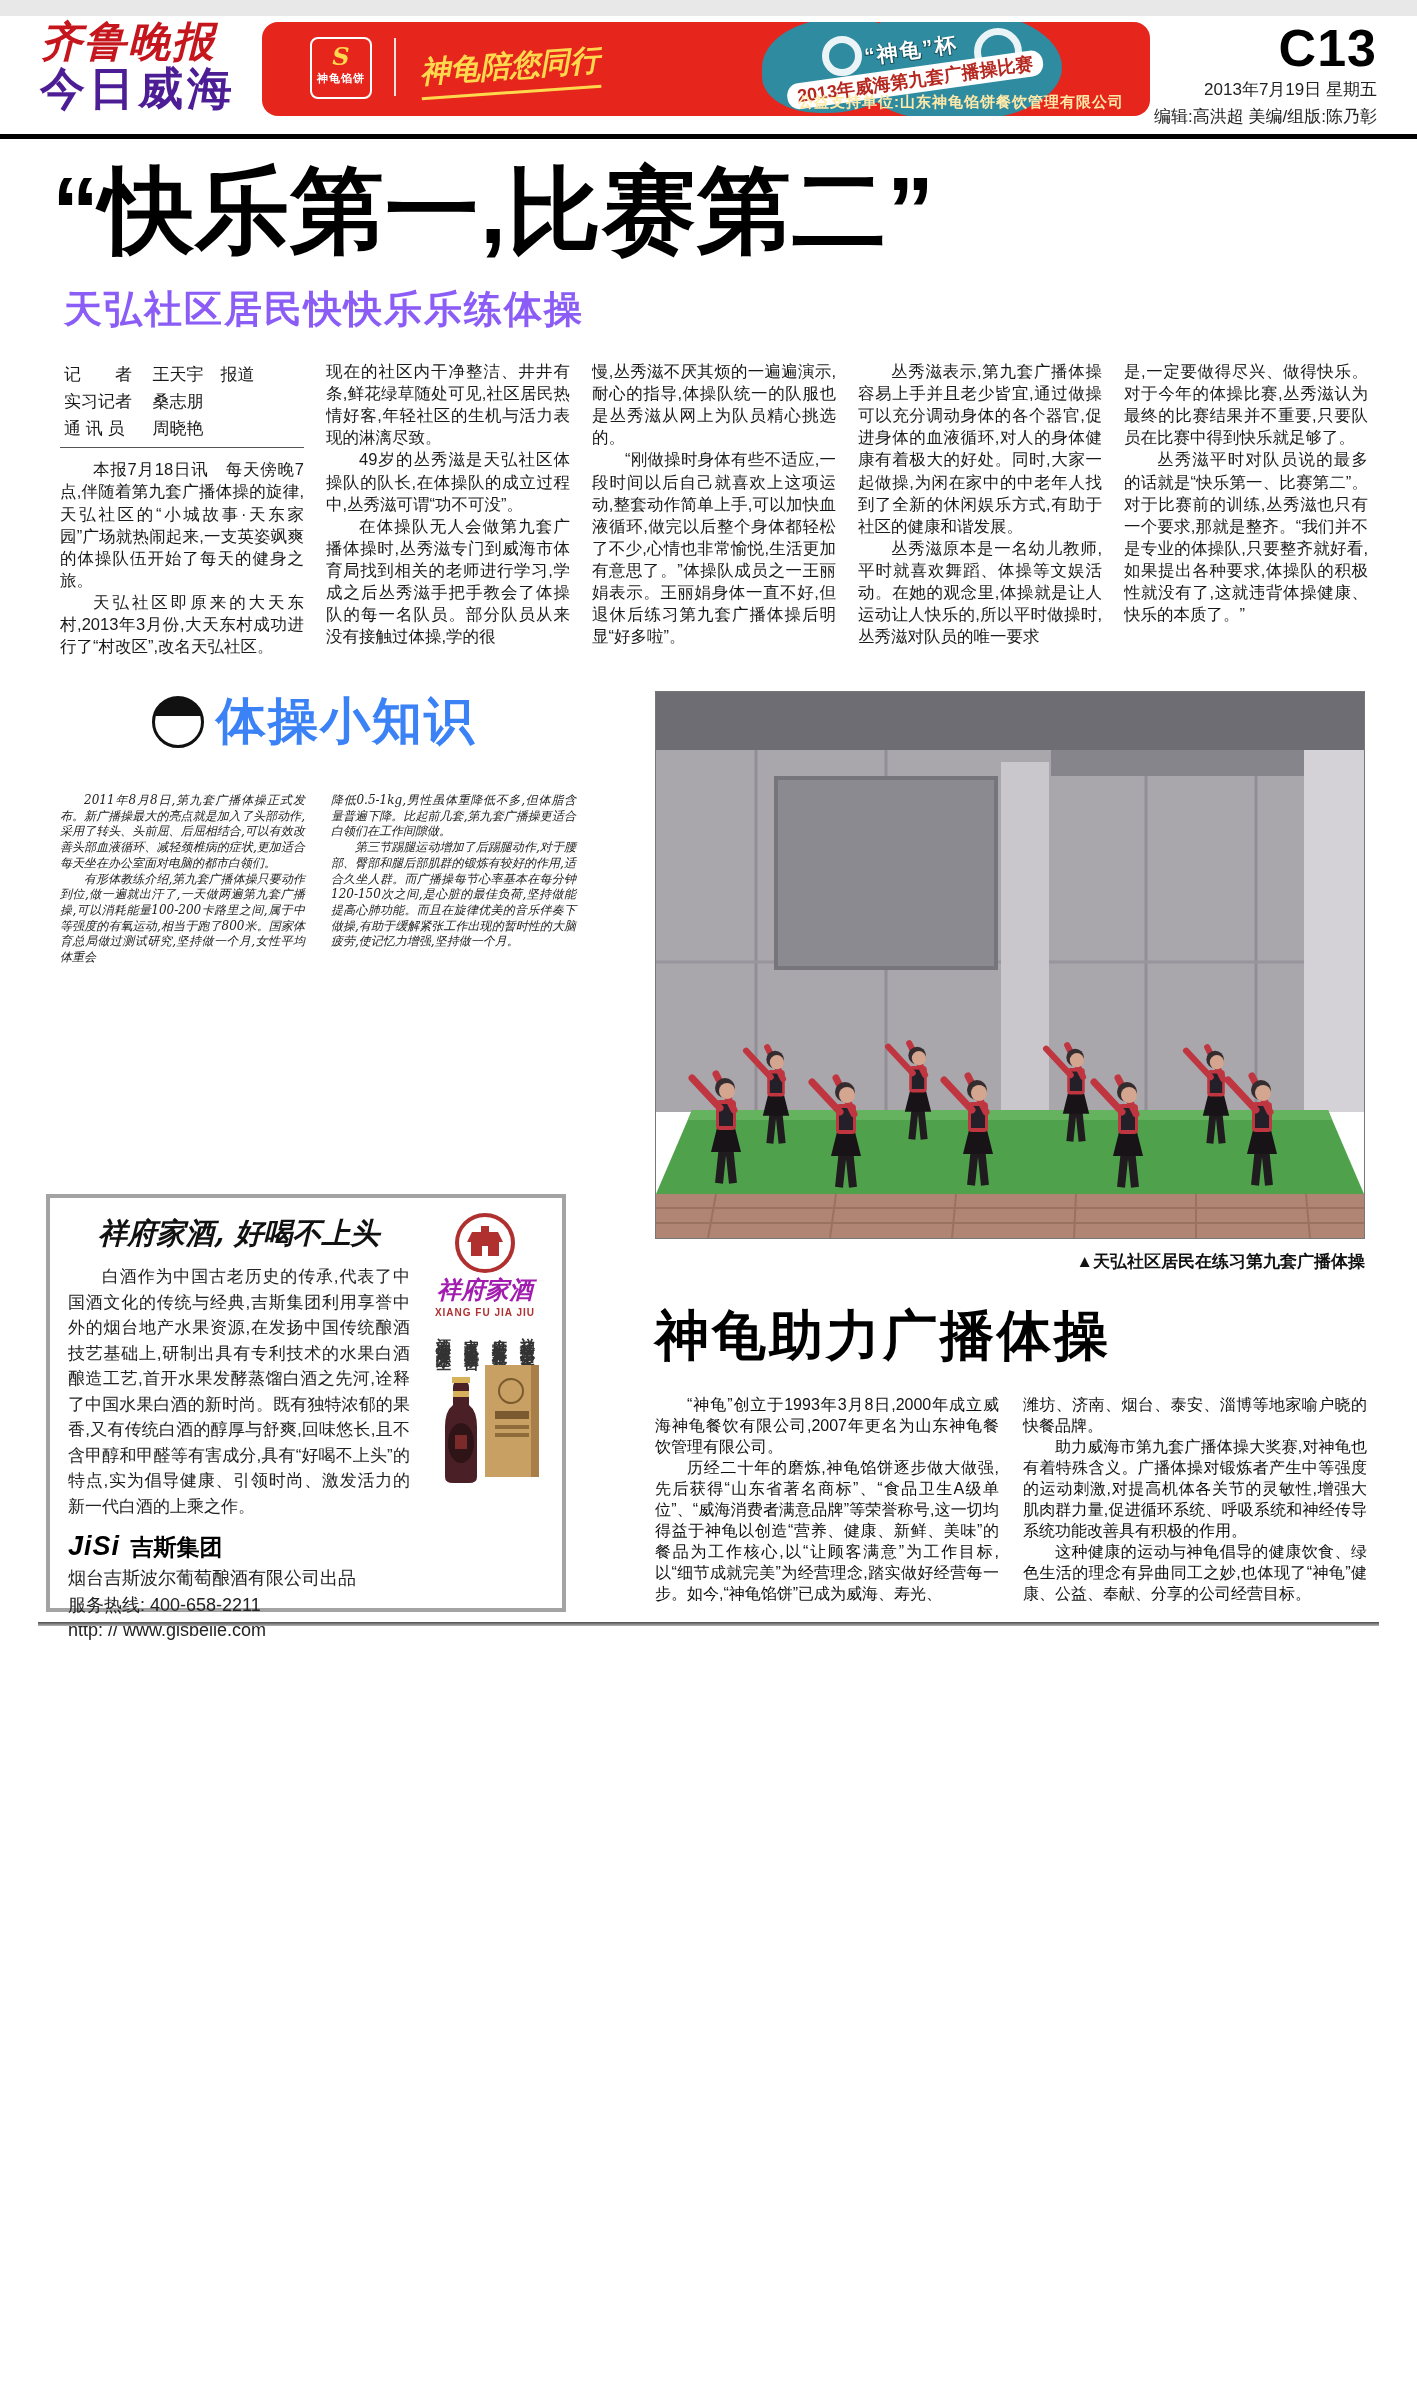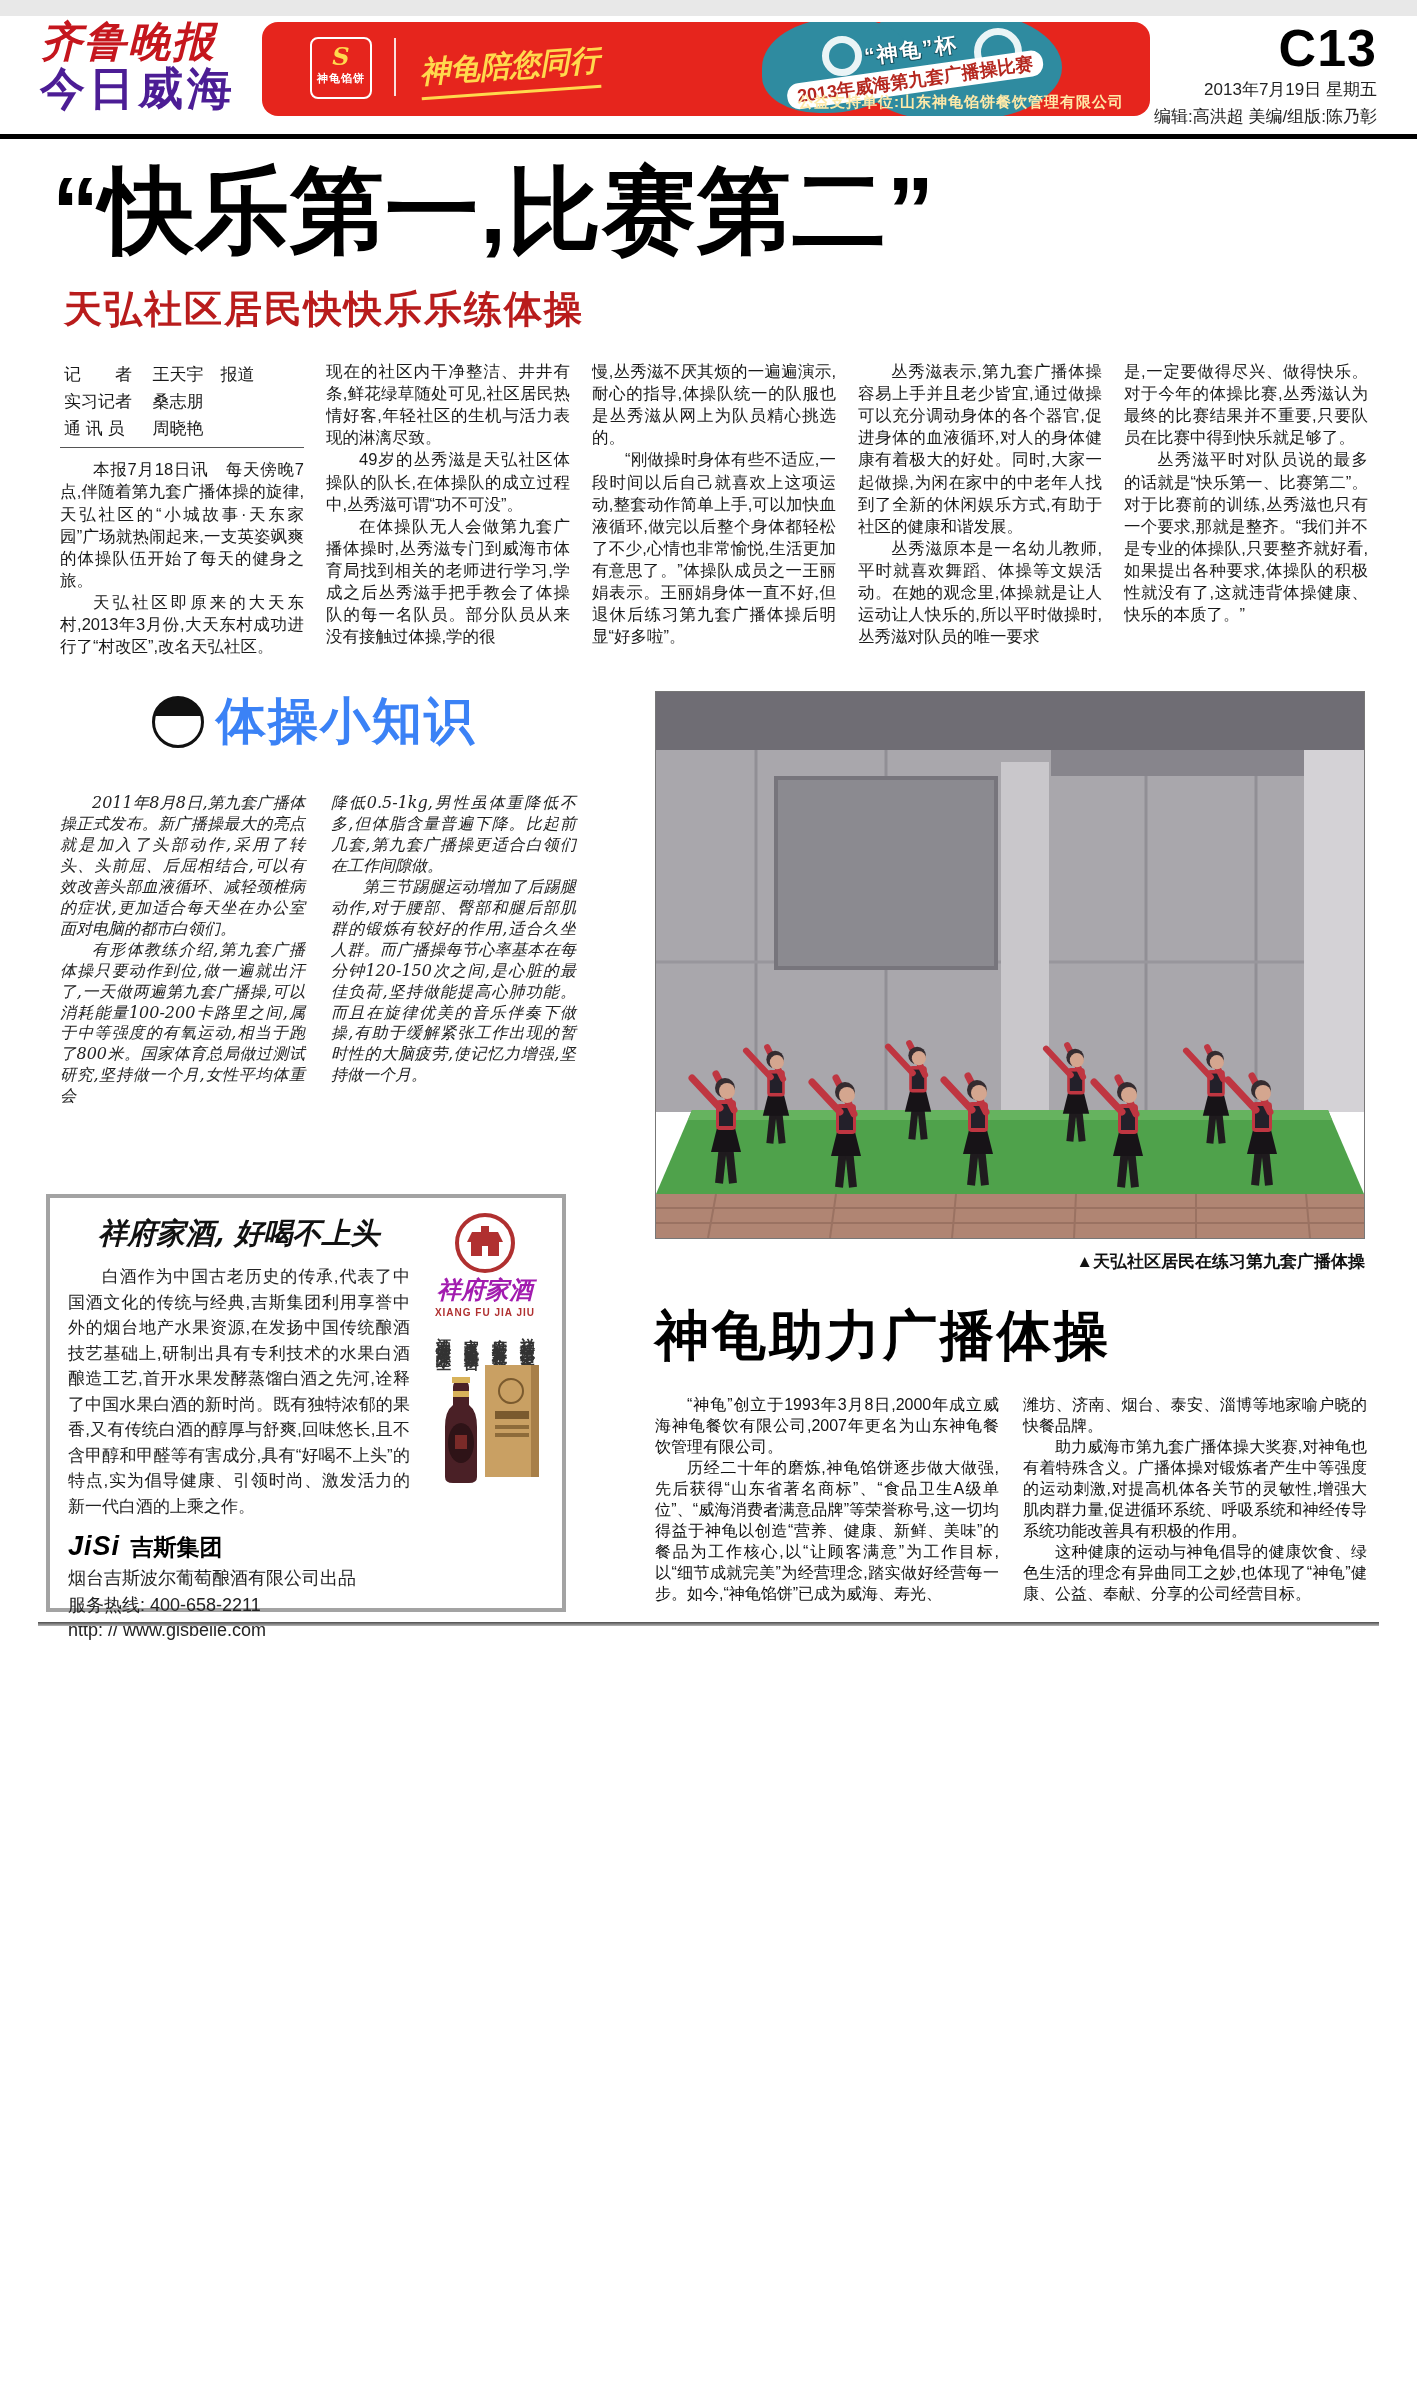--- a/index.html
+++ b/index.html
@@ -30,37 +30,37 @@
   .ribbon-line2{margin-top:3px;background:#ffffff;border-radius:12px;padding:1px 10px;
                 font-size:18px;font-weight:900;color:#b5271f;white-space:nowrap;}
   .banner-support{position:absolute;right:26px;bottom:4px;font-size:15px;font-weight:700;color:#ffe9a8;letter-spacing:1px;}
   .pageinfo{position:absolute;right:40px;top:6px;text-align:right;}
   .page-no{font-size:52px;font-weight:900;letter-spacing:1px;line-height:1;color:#000;}
   .page-date,.page-editors{font-size:17px;color:#222;margin-top:4px;}
   .header-rule{position:absolute;left:0;top:118px;width:1417px;height:5px;background:#000;}
   
   .headline{position:absolute;left:52px;top:132px;font-size:94px;font-weight:900;
             letter-spacing:1px;color:#000;white-space:nowrap;}
-  .subhead{position:absolute;left:64px;top:268px;font-size:38px;font-weight:700;color:#b91c1c;letter-spacing:2px;}
+  .subhead{position:absolute;left:64px;top:268px;font-size:38px;font-weight:700;color:#8b5cf6;letter-spacing:2px;}
   .lead-cols{position:absolute;left:60px;top:344px;width:1308px;height:296px;display:flex;gap:22px;}
   .lead-col{flex:1;font-size:16.5px;line-height:1.34;text-align:justify;overflow:hidden;}
   .lead-col p{margin:0;text-indent:2em;}
   .lead-col p.cont{text-indent:0;}
   .byline{font-size:17px;margin:4px 0 0 4px;}
   .byline-row{display:flex;margin-bottom:4px;}
   .byline-role{width:5.2em;}
   .byline-rule{border:none;border-top:1px solid #555;margin:7px 0 10px 0;}
   
   .knowledge{position:absolute;left:60px;top:672px;width:516px;}
   .k-title-row{display:flex;align-items:center;gap:12px;margin-left:92px;}
   .k-icon{width:46px;height:46px;border:3px solid #111;border-radius:50%;
           background:linear-gradient(to bottom,#111 0 38%,#fff 38%);}
   .k-title{font-size:50px;font-weight:900;color:#3b82f6;letter-spacing:2px;}
   .k-cols{display:flex;gap:26px;margin-top:38px;}
-  .k-col{flex:1;font-family:"DejaVu Serif",serif;font-style:italic;font-size:16px;
+  .k-col{flex:1;font-family:"DejaVu Serif",serif;font-style:italic;font-size:12px;
          line-height:1.31;text-align:justify;color:#222;}
   .k-col p{margin:0;text-indent:2em;}
   .k-col p.cont{text-indent:0;}
   
   .photo{position:absolute;left:655px;top:675px;width:710px;height:548px;border:1px solid #777;
          box-sizing:border-box;overflow:hidden;}
   .photo-caption{position:absolute;left:655px;top:1234px;width:710px;text-align:right;
                  font-size:17px;font-weight:700;color:#111;}
   
   .ad{position:absolute;left:46px;top:1178px;width:520px;height:418px;border:4px solid #a3a3a3;

